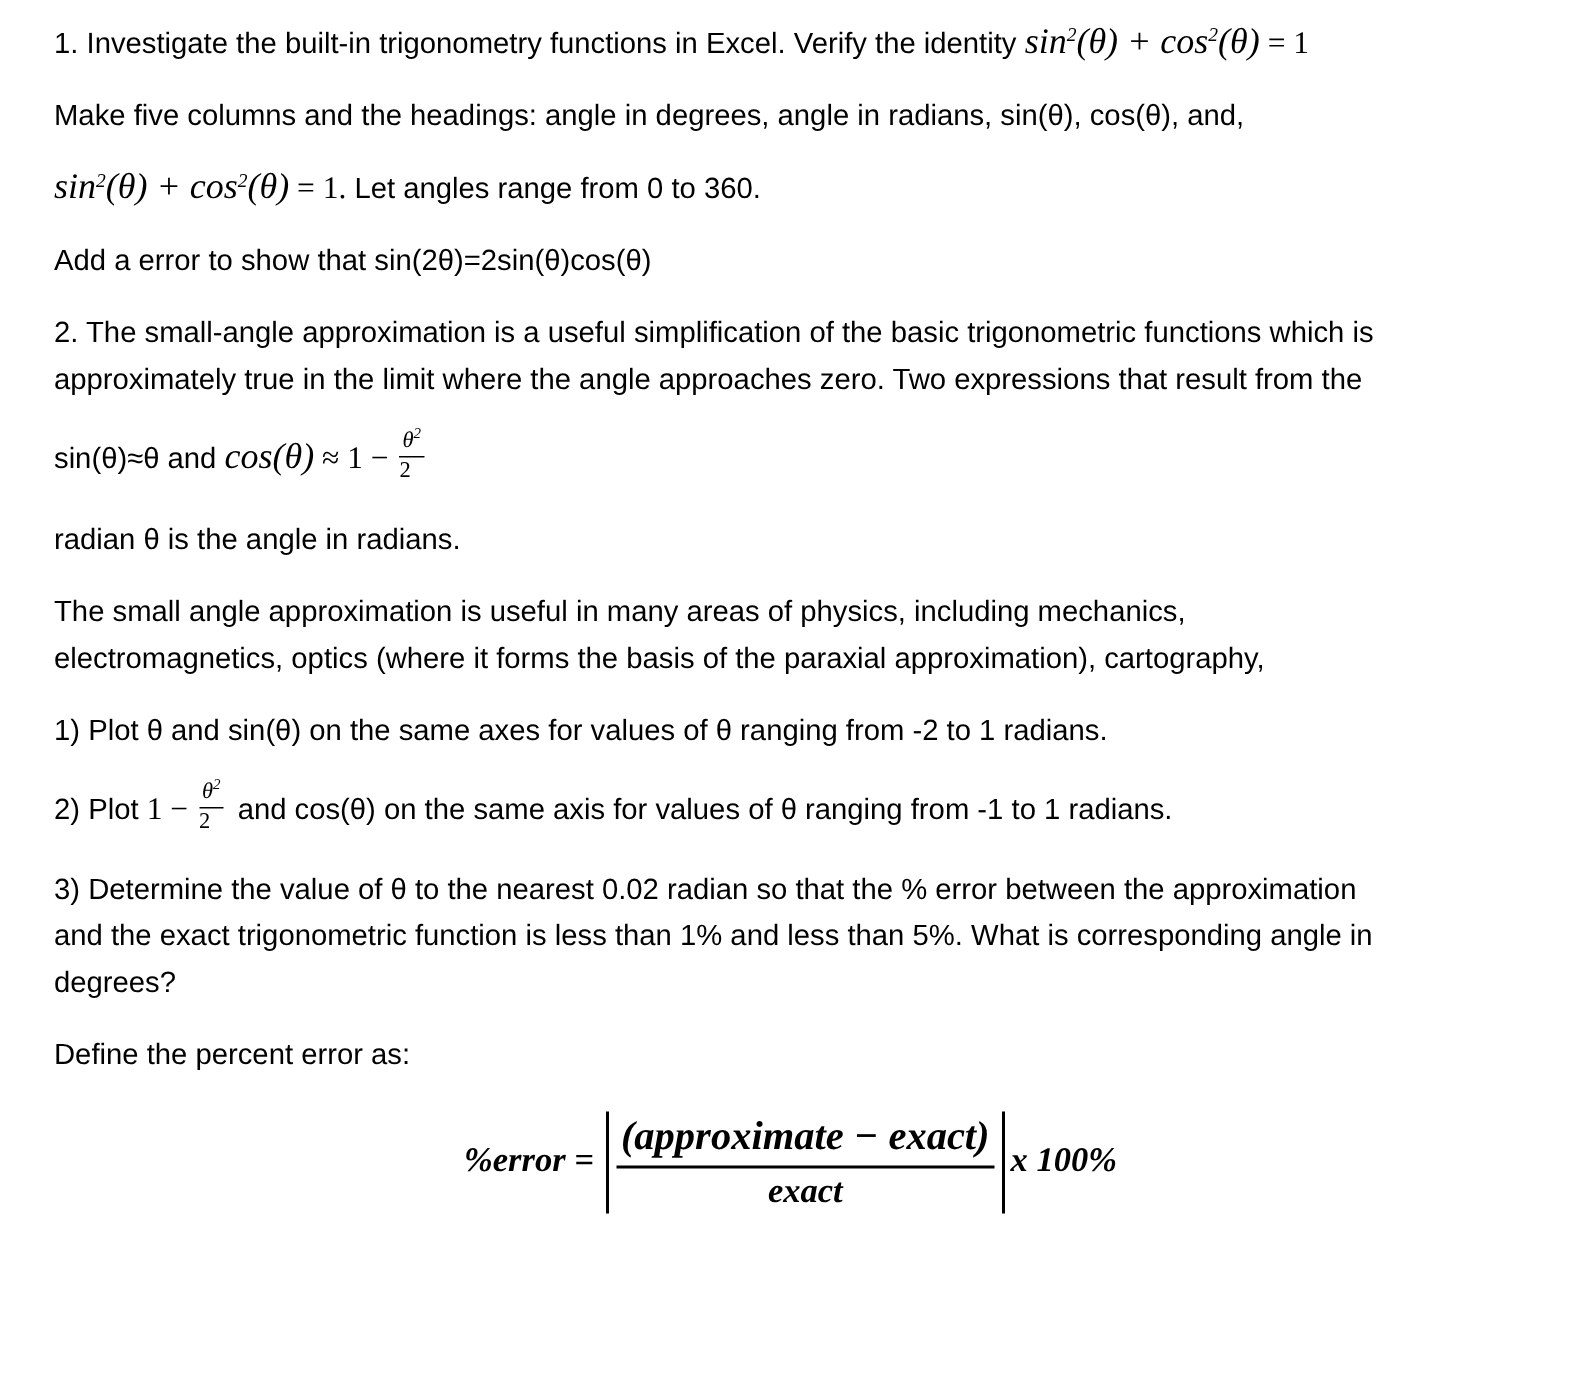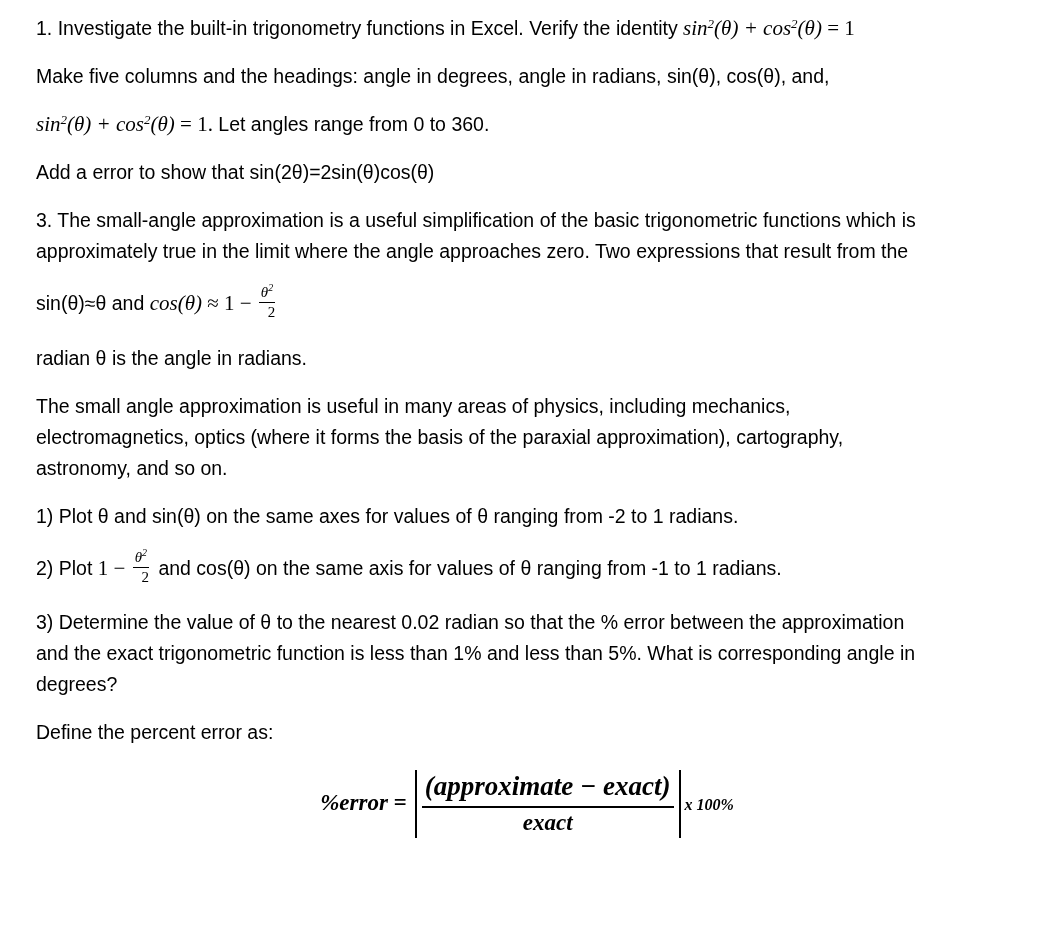--- a/index.html
+++ b/index.html
@@ -12,37 +12,37 @@
   p {
     margin: 0 0 17px 0;
     font-size: 19.5px;
     line-height: 31px;
   }
   .line { display: block; }
   
   .mathi {
     font-family: "Liberation Serif", serif;
     font-style: italic;
-    font-size: 21px;
+    font-size: 24px;
   }
   .mathu {
     font-family: "Liberation Serif", serif;
     font-style: normal;
     font-size: 21px;
   }
   sup.msup {
     font-size: 13px;
     line-height: 0;
     vertical-align: super;
   }
   
   .frac {
     display: inline-block;
     vertical-align: middle;
-    text-align: right;
+    text-align: left;
     font-family: "Liberation Serif", serif;
     font-size: 15px;
     line-height: 1.15;
     margin: 0 4px 4px 2px;
   }
   .frac .num {
     display: block;
     border-bottom: 1.6px solid #000;
     padding: 0 2px 1px 2px;
   }
@@ -89,32 +89,31 @@
 
   <p><span>1. Investigate the built-in trigonometry functions in Excel. Verify the identity </span><span class="mathi">sin</span><sup class="msup mathi">2</sup><span class="mathi">(θ) + </span><span class="mathi">cos</span><sup class="msup mathi">2</sup><span class="mathi">(θ)</span><span class="mathu"> = 1</span></p>
 
   <p><span>Make five columns and the headings: angle in degrees, angle in radians, sin(θ), cos(θ), and,</span></p>
 
   <p><span class="mathi">sin</span><sup class="msup mathi">2</sup><span class="mathi">(θ) + </span><span class="mathi">cos</span><sup class="msup mathi">2</sup><span class="mathi">(θ)</span><span class="mathu"> = 1.</span><span> Let angles range from 0 to 360.</span></p>
 
   <p><span>Add a error to show that sin(2θ)=2sin(θ)cos(θ)</span></p>
 
   <p>
-    <span class="line">3. The small-angle approximation is a useful simplification of the basic trigonometric functions which is</span>
+    <span class="line">2. The small-angle approximation is a useful simplification of the basic trigonometric functions which is</span>
     <span class="line">approximately true in the limit where the angle approaches zero. Two expressions that result from the</span>
   </p>
 
   <p><span>sin(θ)≈θ and </span><span class="mathi">cos(θ)</span><span class="mathu"> ≈ 1 − </span><span class="frac"><span class="num"><span class="tvar">θ</span><span class="fsup">2</span></span><span class="den">2</span></span></p>
 
   <p><span>radian θ is the angle in radians.</span></p>
 
   <p>
     <span class="line">The small angle approximation is useful in many areas of physics, including mechanics,</span>
     <span class="line">electromagnetics, optics (where it forms the basis of the paraxial approximation), cartography,</span>
-    <span class="line">astronomy, and so on.</span>
   </p>
 
 
   <p><span>1) Plot θ and sin(θ) on the same axes for values of θ ranging from -2 to 1 radians.</span></p>
 
   <p><span>2) Plot </span><span class="mathu">1 − </span><span class="frac"><span class="num"><span class="tvar">θ</span><span class="fsup">2</span></span><span class="den">2</span></span><span> and cos(θ) on the same axis for values of θ ranging from -1 to 1 radians.</span></p>
 
   <p>
     <span class="line">3) Determine the value of θ to the nearest 0.02 radian so that the % error between the approximation</span>
     <span class="line">and the exact trigonometric function is less than 1% and less than 5%. What is corresponding angle in</span>
@@ -123,15 +122,15 @@
 
   <p><span>Define the percent error as:</span></p>
 
   <p class="formula-center"><span class="mathi" style="font-size:23px">%error =</span><span class="abs-group">
         <span class="abs-bar"></span>
         <span class="bigfrac">
           <span class="num mathi" style="font-size:27px">(approximate − exact)</span>
           <span class="den mathi" style="font-size:23px">exact</span>
         </span>
         <span class="abs-bar"></span>
-      </span><span class="mathi" style="font-size:16px">x 100%</span></p>
+      </span><span class="mathi" style="font-size:23px">x 100%</span></p>
 
 </div>
 
 </body></html>

